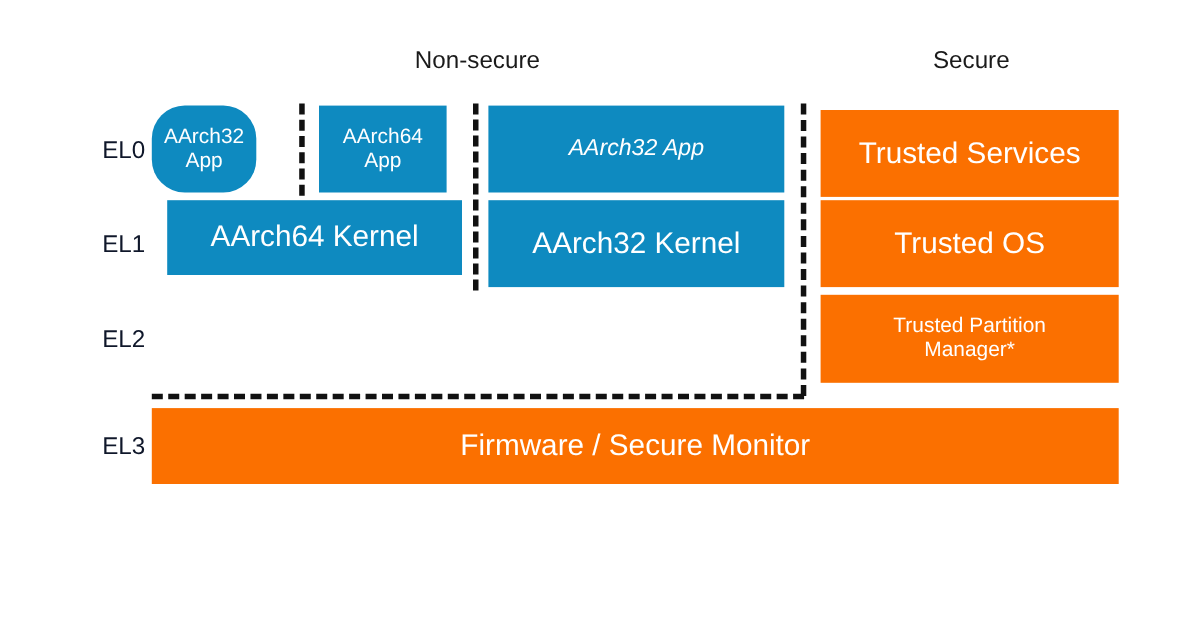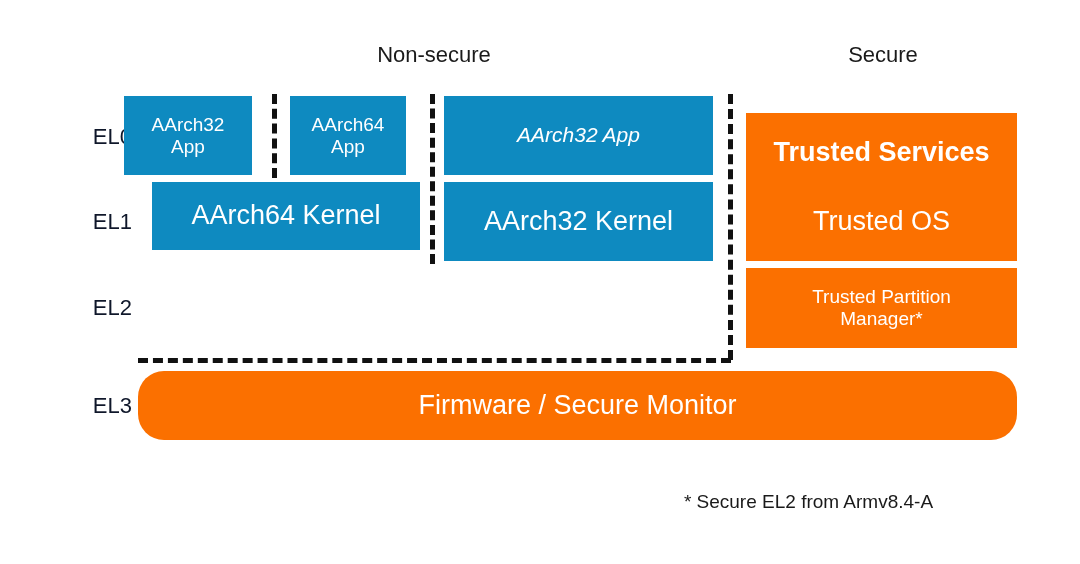--- a/index.html
+++ b/index.html
@@ -57,36 +57,36 @@
     color: #ffffff;
     box-sizing: border-box;
     padding: 2px 6px;
     line-height: 1.15;
   }
   .box.blue   { background: #0e8ac0; }
   .box.orange { background: #fb7000; }
 
   
   #box-aarch32-app-small {
-    left: 124px;  top: 96px;  width: 128px; height: 79px;
+    left: 138px;  top: 96px;  width: 95px; height: 79px;
     font-size: 19px;
+    border-radius: 30px;
   }
   #box-aarch64-app {
     left: 290px;  top: 96px;  width: 116px; height: 79px;
     font-size: 19px;
   }
   #box-aarch32-app-wide {
     left: 444px;  top: 96px;  width: 269px; height: 79px;
     font-size: 21px;
     font-style: italic;
   }
   #box-trusted-services {
-    left: 746px;  top: 113px;  width: 271px; height: 79px;
+    left: 746px;  top: 100px;  width: 271px; height: 79px;
     font-size: 27px;
-    font-weight: bold;
   }
 
   
   #box-aarch64-kernel {
     left: 152px;  top: 182px; width: 268px; height: 68px;
     font-size: 27px;
   }
   #box-aarch32-kernel {
     left: 444px;  top: 182px; width: 269px; height: 79px;
     font-size: 27px;
@@ -103,21 +103,20 @@
   }
   #box-trusted-partition-manager {
     left: 746px;  top: 268px; width: 271px; height: 80px;
     font-size: 19px;
   }
 
   
   #box-firmware {
     left: 138px;  top: 371px; width: 879px; height: 69px;
     font-size: 27px;
-    border-radius: 26px;
   }
 
   
   .dash-v {
     position: absolute;
     width: 0;
     border-left: 5px dashed #111111;
   }
   #divider-a32-a64   { left: 272px; top: 94px;  height: 84px; }
   #divider-native-v8 { left: 430px; top: 94px;  height: 170px; }
@@ -166,15 +165,14 @@
 
   <div class="box orange" id="box-trusted-partition-manager">Trusted Partition<br>Manager*</div>
 
   <div class="box orange" id="box-firmware">Firmware / Secure Monitor</div>
 
   <div class="dash-v" id="divider-a32-a64"></div>
   <div class="dash-v" id="divider-native-v8"></div>
   <div class="dash-v" id="divider-secure"></div>
   <div class="dash-h" id="divider-el3-boundary"></div>
 
-  <div id="footnote">* Secure EL2 from Armv8.4-A</div>
 
 </div>
 
 </body></html>

